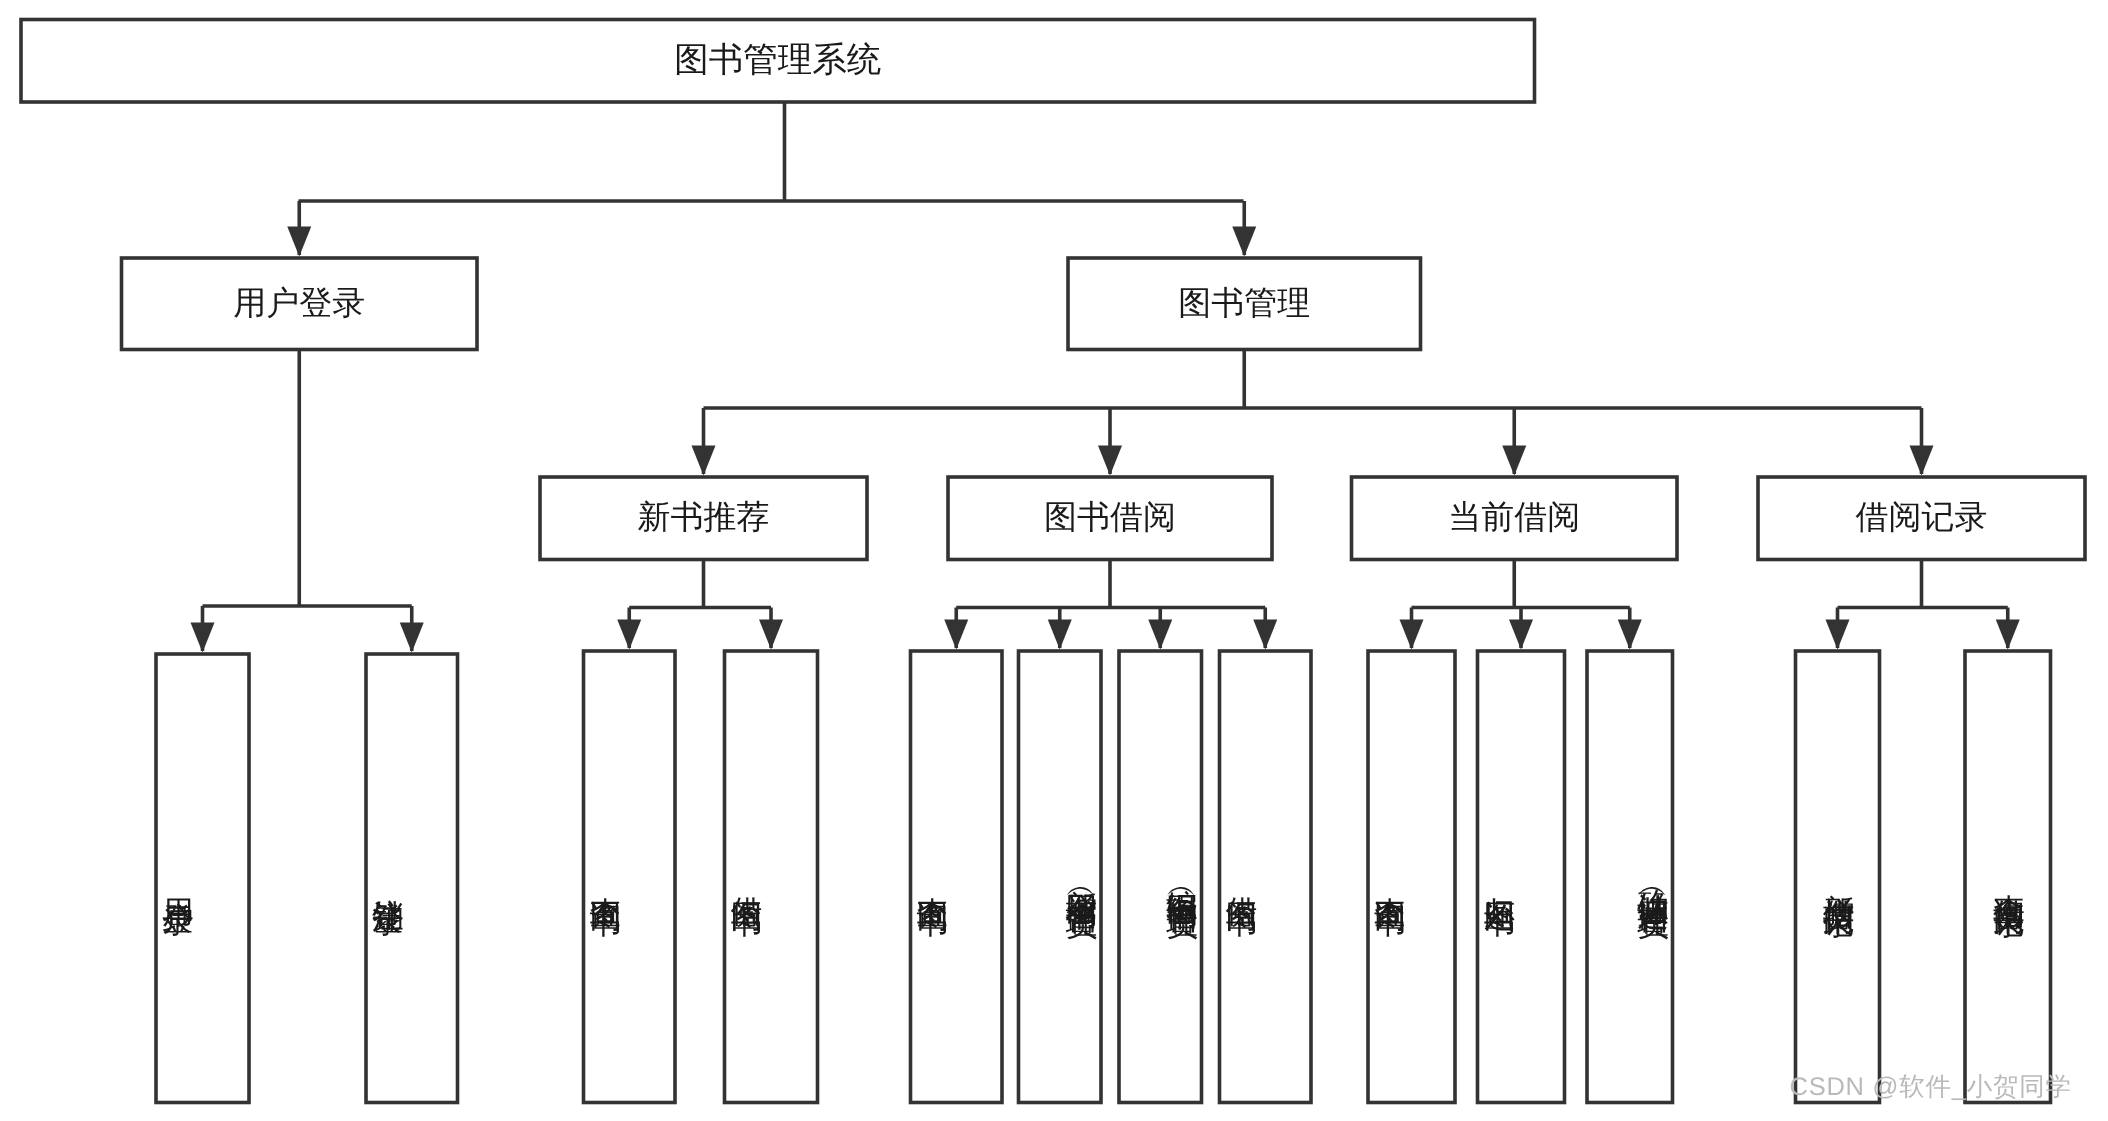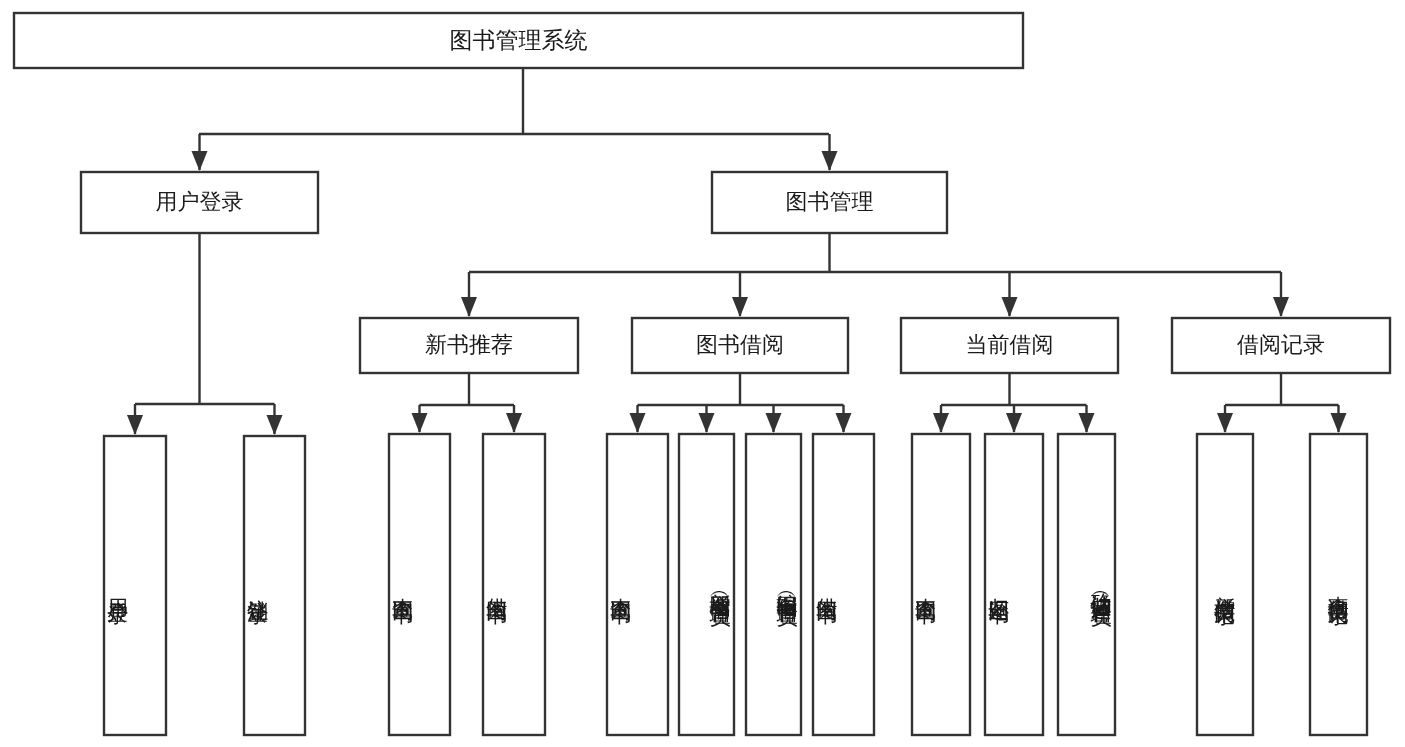--- a/index.html
+++ b/index.html
@@ -186,14 +186,15 @@
       <div class="leaf-label-holder" style="left: 679px; width: 55px; top: 444px; height: 281px; justify-content: flex-start;">新增图书（管理员）</div>
       <div class="leaf-label-holder" style="left: 746px; width: 55px; top: 444px; height: 281px; justify-content: flex-start;">编辑图书（管理员）</div>
       <div class="leaf-label-holder" style="left: 813px; width: 61px; top: 444px; height: 281px; justify-content: flex-end;">借阅图书</div>
       <div class="leaf-label-holder" style="left: 912px; width: 58px; top: 444px; height: 281px; justify-content: flex-end;">查询图书</div>
       <div class="leaf-label-holder" style="left: 985px; width: 58px; top: 444px; height: 281px; justify-content: flex-end;">归还图书</div>
       <div class="leaf-label-holder" style="left: 1058px; width: 57px; top: 444px; height: 281px; justify-content: flex-start;">确认归还（管理员）</div>
       <div class="leaf-label-holder" style="left: 1197px; width: 56px; top: 444px; height: 281px; justify-content: center;">新增借阅记录</div>
       <div class="leaf-label-holder" style="left: 1310px; width: 57px; top: 444px; height: 281px; justify-content: center;">查询借阅记录</div>
     </div>
 
+  <div class="watermark">CSDN @软件_小贺同学</div>
 
 </div>
 
 </body></html>

